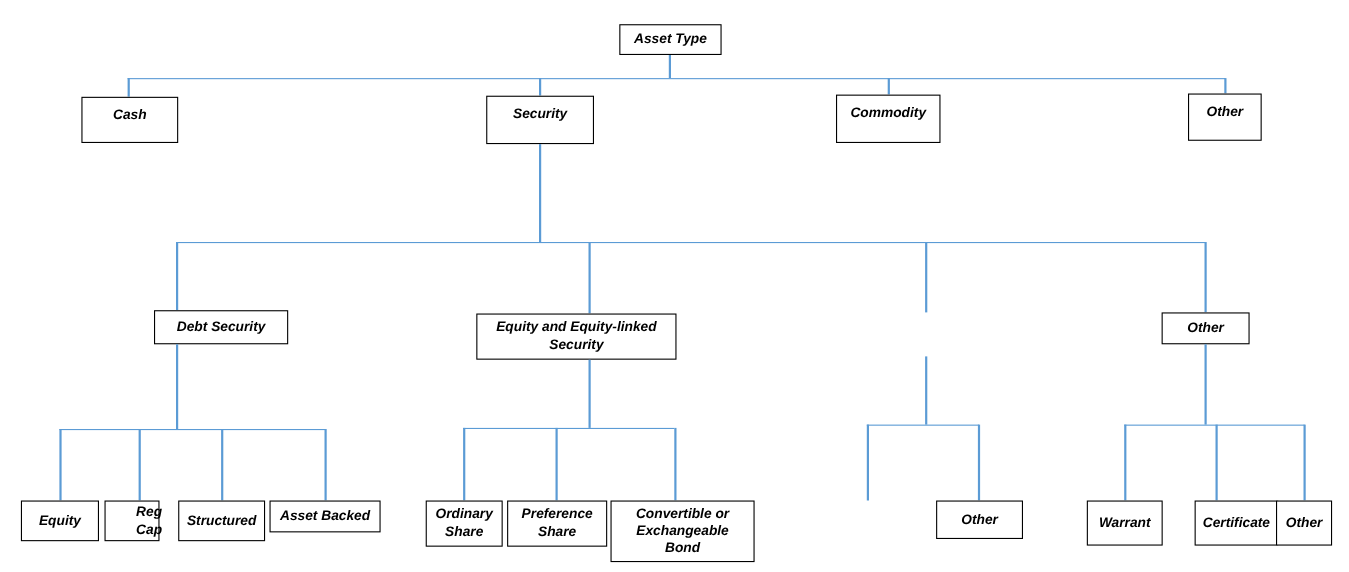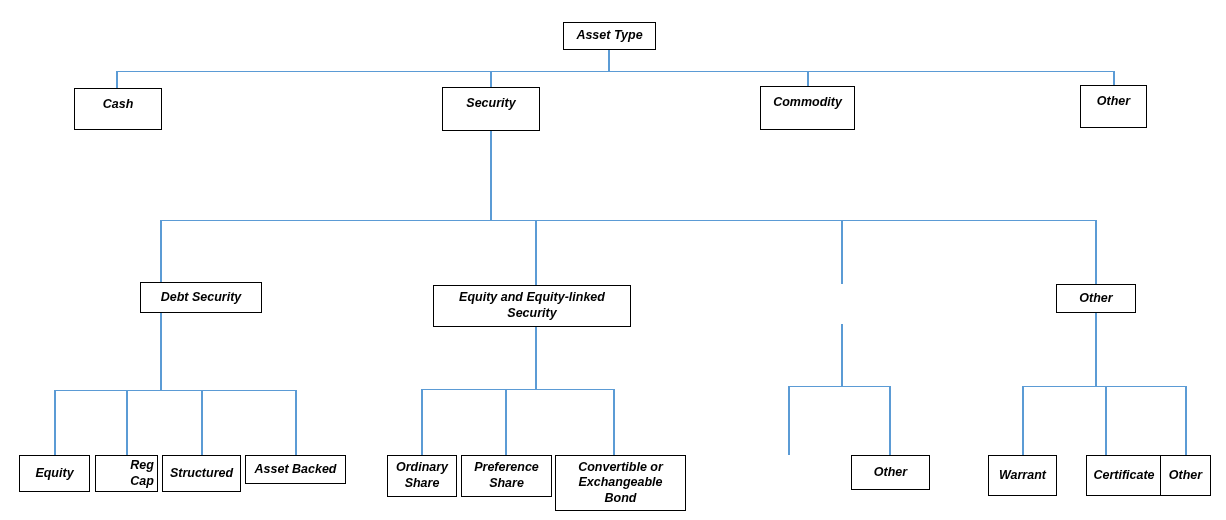--- a/index.html
+++ b/index.html
@@ -68,21 +68,21 @@
   <div class="node top-align" style="left:1080px; top:85px; width:67px; height:43px;">Other</div>
 
   <div class="line v-line" style="left:490px; top:131px; height:89px;"></div>
   <div class="line h-line" style="left:160px; top:219.5px; width:936px;"></div>
   <div class="line v-line" style="left:160px; top:220px; height:62px;"></div>
   <div class="line v-line" style="left:535px; top:220px; height:65px;"></div>
   <div class="line v-line" style="left:841px; top:220px; height:64px;"></div>
   <div class="line v-line" style="left:1095px; top:220px; height:64px;"></div>
 
   <div class="node" style="left:100px; top:282px; width:122px; height:31px;margin-left:40px;">Debt Security</div>
-  <div class="node" style="left:433px; top:285px; width:198px; height:42px;">Equity and Equity-linked Security</div>
+  <div class="node" style="left:433px; top:285px; width:182px; height:42px;">Equity and Equity-linked Security</div>
   <div class="node" style="left:1056px; top:284px; width:80px; height:29px;">Other</div>
 
   <div class="line v-line" style="left:160px; top:313px; height:77px;"></div>
   <div class="line h-line" style="left:54px; top:389.5px; width:242px;"></div>
   <div class="line v-line" style="left:54px; top:390px; height:65px;"></div>
   <div class="line v-line" style="left:126px; top:390px; height:65px;"></div>
   <div class="line v-line" style="left:201px; top:390px; height:65px;"></div>
   <div class="line v-line" style="left:295px; top:390px; height:65px;"></div>
 
   <div class="line v-line" style="left:535px; top:327px; height:62px;"></div>
@@ -96,21 +96,21 @@
   <div class="line v-line" style="left:788px; top:386px; height:69px;"></div>
   <div class="line v-line" style="left:889px; top:386px; height:69px;"></div>
 
   <div class="line v-line" style="left:1095px; top:313px; height:73px;"></div>
   <div class="line h-line" style="left:1022px; top:385.5px; width:164px;"></div>
   <div class="line v-line" style="left:1022px; top:386px; height:69px;"></div>
   <div class="line v-line" style="left:1105px; top:386px; height:69px;"></div>
   <div class="line v-line" style="left:1185px; top:386px; height:69px;"></div>
 
   <div class="node italic" style="left:19px; top:455px; width:71px; height:37px;">Equity</div>
-  <div class="node italic" style="left:95px; top:455px; width:63px; height:37px;padding-left:36px;">Reg Cap</div>
+  <div class="node italic" style="left:95px; top:455px; width:50px; height:37px;padding-left:36px;">Reg Cap</div>
   <div class="node italic" style="left:162px; top:455px; width:79px; height:37px;">Structured</div>
   <div class="node italic" style="left:245px; top:455px; width:101px; height:29px;">Asset Backed</div>
 
   <div class="node tight" style="left:387px; top:455px; width:70px; height:42px;">Ordinary Share</div>
   <div class="node tight" style="left:461px; top:455px; width:91px; height:42px;">Preference Share</div>
   <div class="node" style="left:555px; top:455px; width:131px; height:56px;">Convertible or Exchangeable Bond</div>
 
   <div class="node" style="left:851px; top:455px; width:79px; height:35px;">Other</div>
 
   <div class="node" style="left:988px; top:455px; width:69px; height:41px;">Warrant</div>

